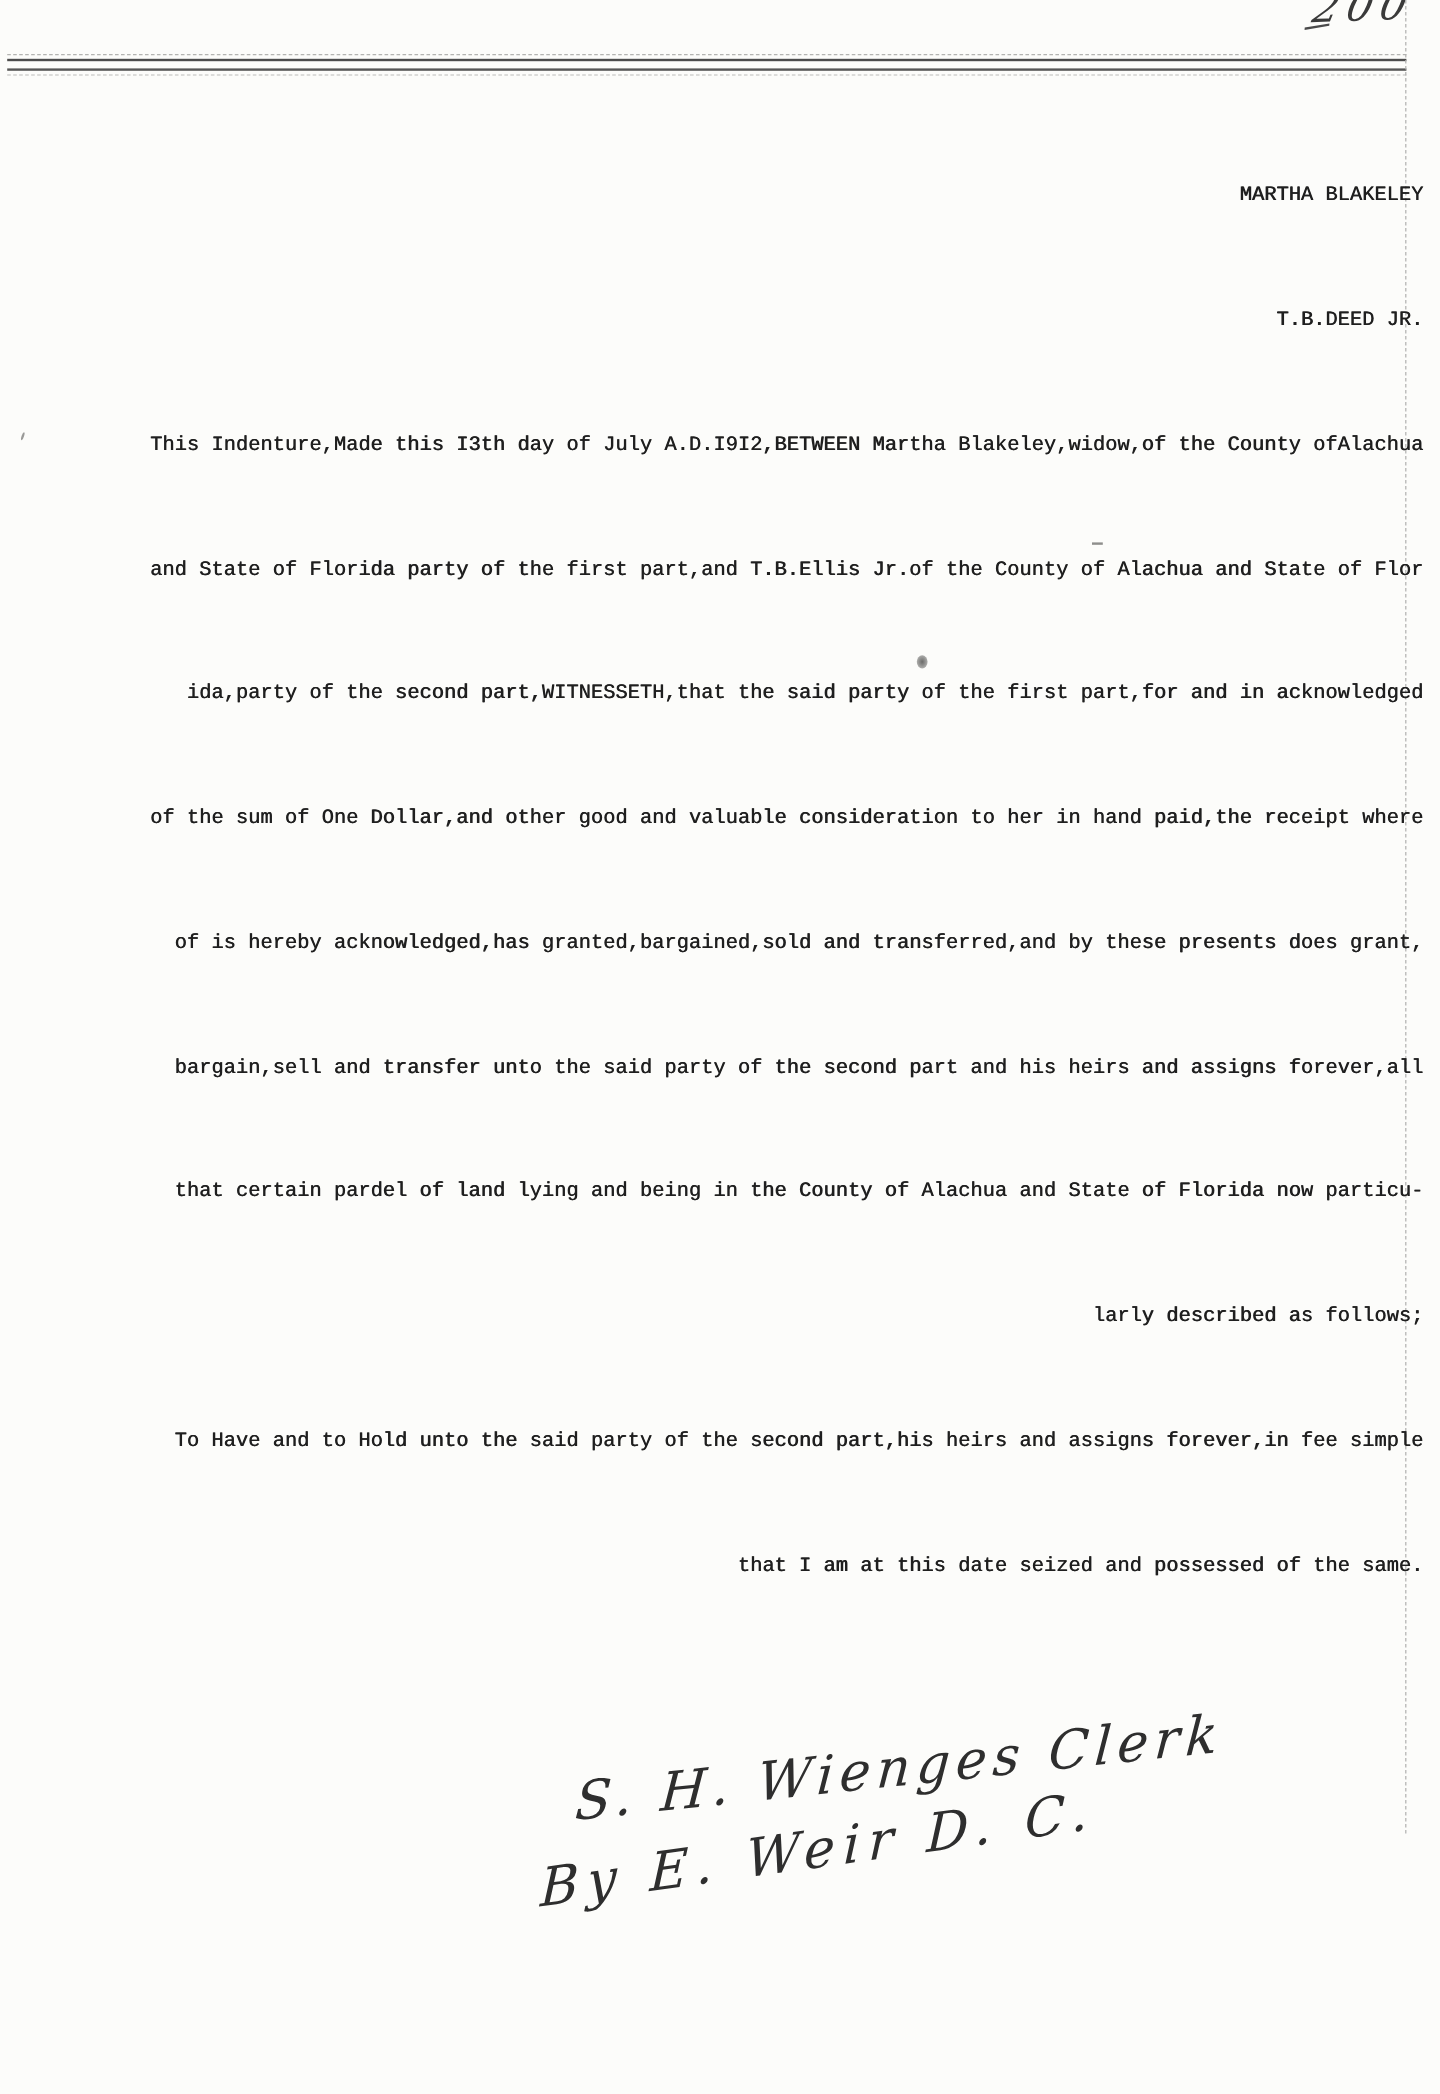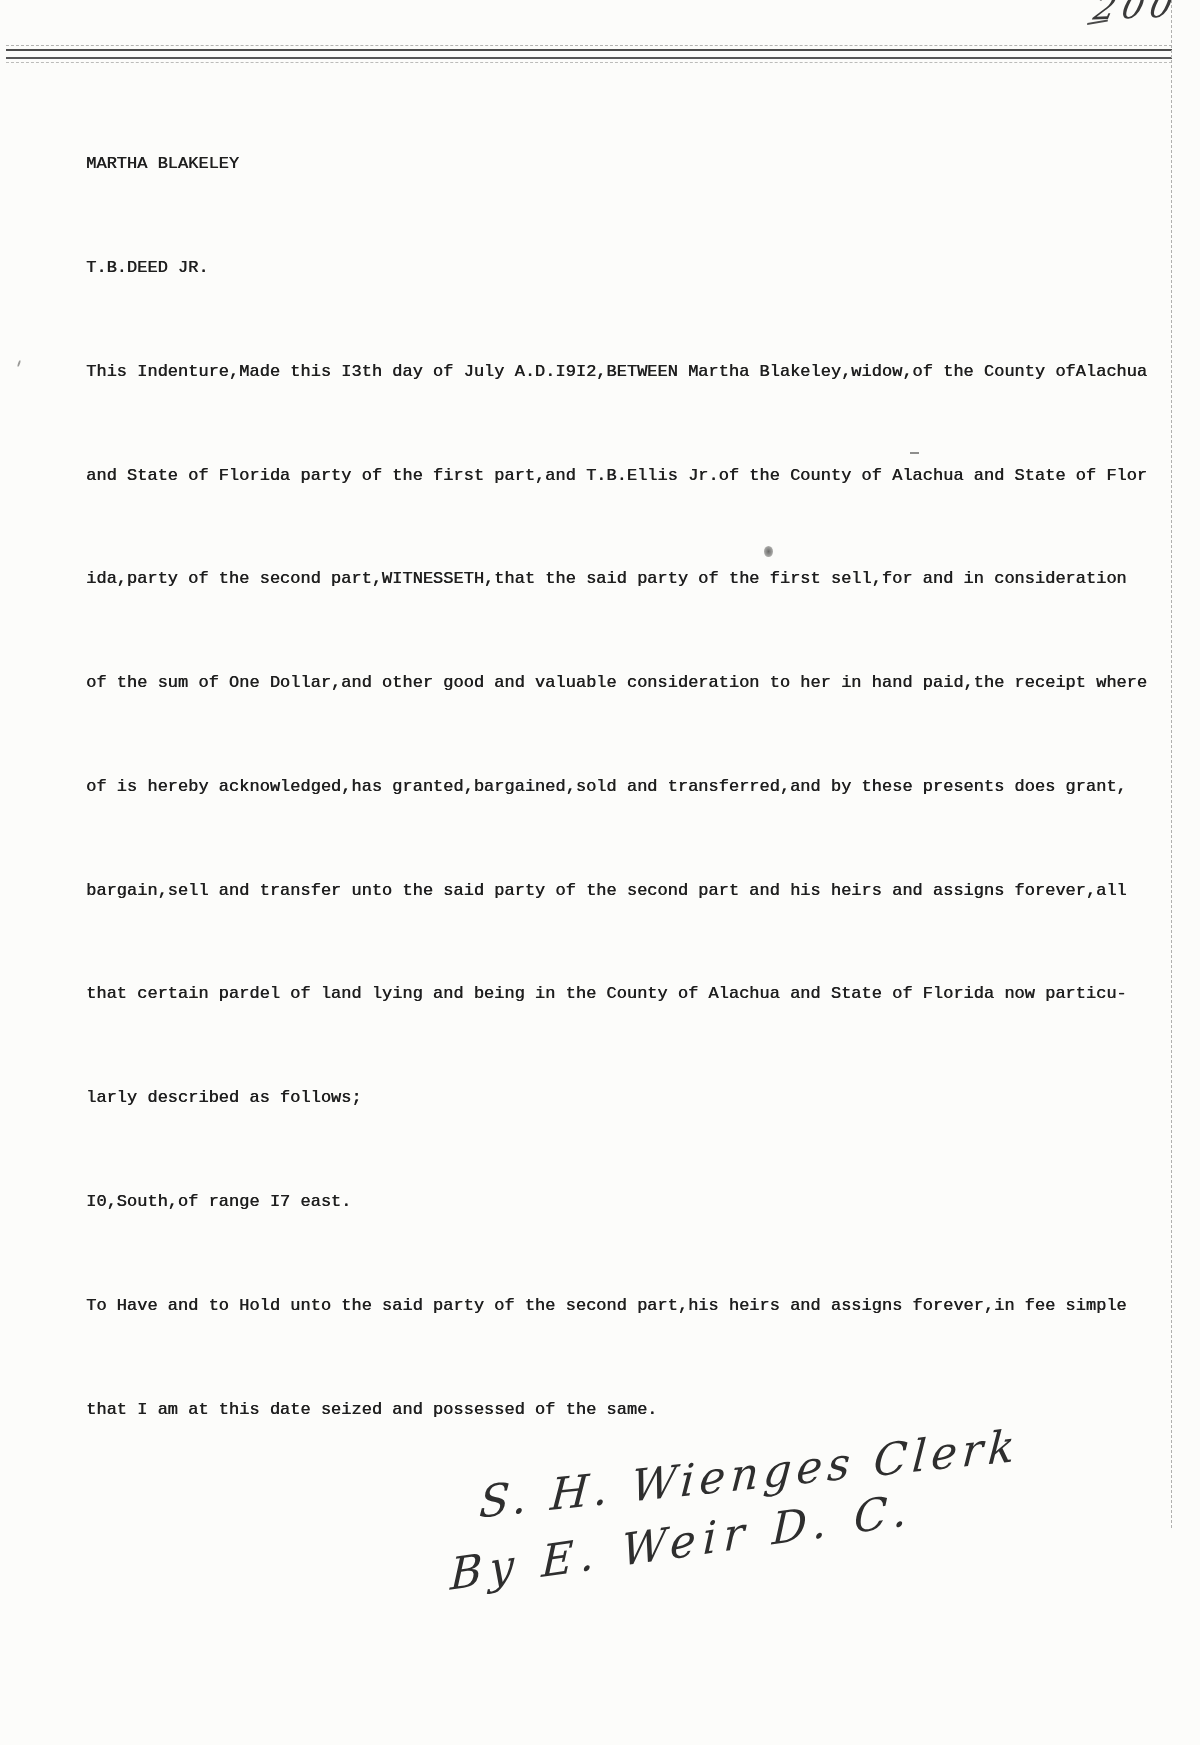--- a/index.html
+++ b/index.html
@@ -37,21 +37,21 @@
     border-left:1px dashed #b0b0ae;
   }
   
   .typed{
     position:absolute;left:86px;top:78px;width:1100px;
     font-size:17px;line-height:34.6px;
     color:#1f1f1f;
     white-space:pre;
     text-shadow:0.5px 0 0 currentColor;
   }
-  .ln{height:34.6px;}
+  .ln{height:34.6px;text-align:right;}
   
   .sig{
     position:absolute;
     font-family:"DejaVu Serif","Liberation Serif",serif;
     font-style:italic;color:#2e2e2e;
     white-space:nowrap;
   }
   .sig1{
     left:478px;top:1448px;font-size:44px;letter-spacing:5px;
     transform:rotate(-6deg) skewX(-10deg);
@@ -74,27 +74,26 @@
   <div class="page-number">200</div>
 
   <div class="top-rule"></div>
   <div class="right-rule"></div>
 
   <div class="typed">
     <div class="ln">MARTHA BLAKELEY</div>
     <div class="ln">T.B.DEED JR.</div>
     <div class="ln">This Indenture,Made this I3th day of July A.D.I9I2,BETWEEN Martha Blakeley,widow,of the County ofAlachua</div>
     <div class="ln">and State of Florida party of the first part,and T.B.Ellis Jr.of the County of Alachua and State of Flor</div>
-    <div class="ln">ida,party of the second part,WITNESSETH,that the said party of the first sell,for and in consideration</div>
+    <div class="ln">ida,party of the second part,WITNESSETH,that the said party of the first part,for and in acknowledged</div>
     <div class="ln">of the sum of One Dollar,and other good and valuable consideration to her in hand paid,the receipt where</div>
     <div class="ln">of is hereby acknowledged,has granted,bargained,sold and transferred,and by these presents does grant,</div>
     <div class="ln">bargain,sell and transfer unto the said party of the second part and his heirs and assigns forever,all</div>
     <div class="ln">that certain pardel of land lying and being in the County of Alachua and State of Florida now particu-</div>
     <div class="ln">larly described as follows;</div>
-    <div class="ln">I0,South,of range I7 east.</div>
     <div class="ln">To Have and to Hold unto the said party of the second part,his heirs and assigns forever,in fee simple</div>
     <div class="ln">that I am at this date seized and possessed of the same.</div>
     
     
     
     
     
     
     
     

